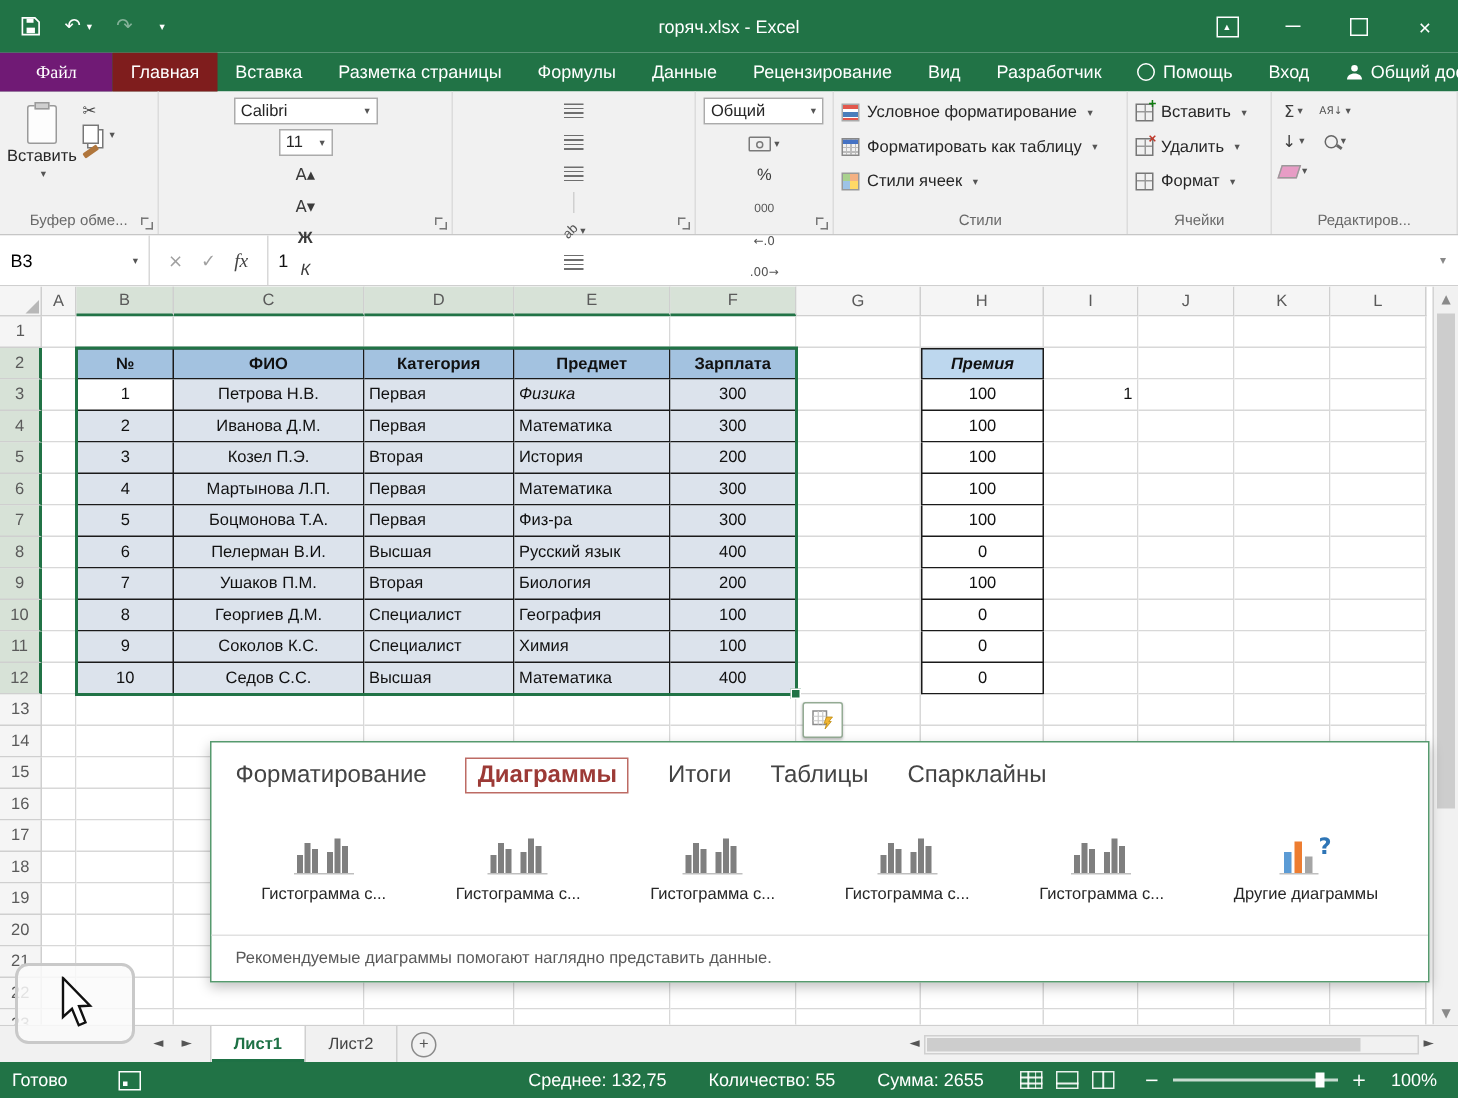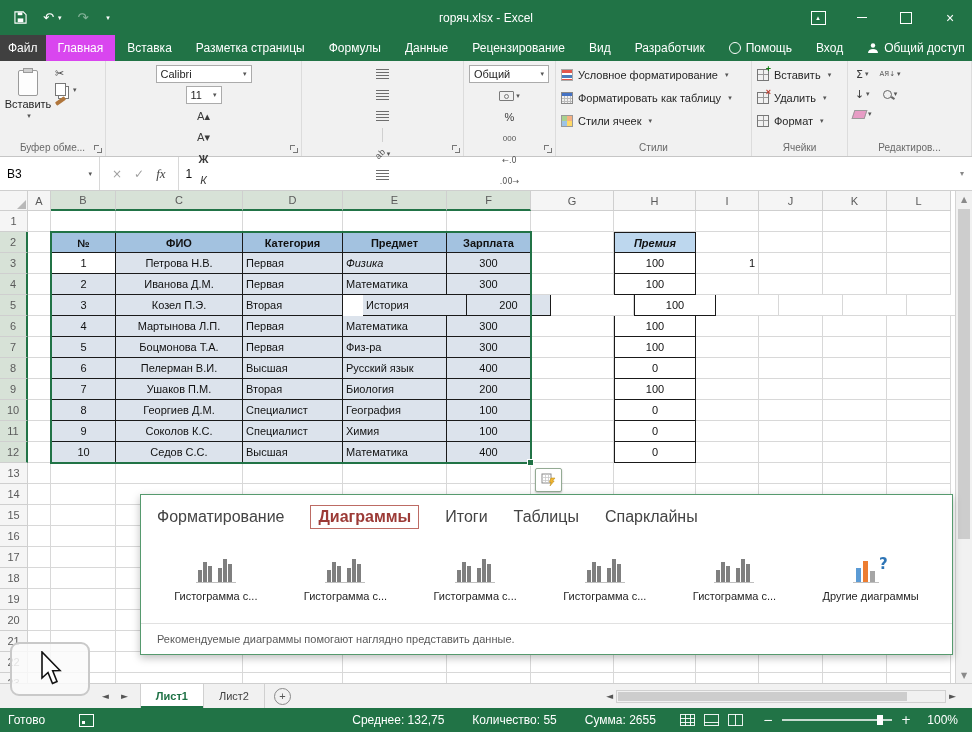--- a/index.html
+++ b/index.html
@@ -14,22 +14,22 @@
   .qat .caret{color:#fff;}
   .title{position:absolute;left:50%;transform:translateX(-50%);font-size:12px;white-space:nowrap;}
   .win-controls{margin-left:auto;display:flex;align-items:center;height:100%;}
   .wbtn{width:44px;height:100%;display:flex;align-items:center;justify-content:center;font-size:14px;color:#fff;}
   .rdo{width:13px;height:12px;border:1px solid #fff;display:flex;align-items:center;justify-content:center;font-size:7px;}
   .minbar{width:10px;height:1px;background:#fff;display:inline-block;}
   .maxbox{width:10px;height:10px;border:1px solid #fff;display:inline-block;}
   
   .tabbar{height:26px;background:#217346;display:flex;align-items:stretch;color:#fff;}
   .rtab{padding:0 12px;display:flex;gap:5px;align-items:center;font-size:12px;white-space:nowrap;}
-  .rtab.file{background:#404040;padding:0 8px;}
-  .rtab.active{background:#d946ef;}
+  .rtab.file{background:#701a75;padding:0 24px;font-family:Liberation Serif, serif;}
+  .rtab.active{background:#7f1d1d;}
   .rtab.right{margin-left:auto;}
   .ring{width:10px;height:10px;border:1.5px solid #fff;border-radius:50%;display:inline-block;}
   
   .ribbon{height:95px;background:#f1f1f1;border-bottom:1px solid #c6c6c6;display:flex;color:#262626;}
   .rgroup{position:relative;border-right:1px solid #dcdcdc;display:flex;flex-direction:column;box-sizing:border-box;flex:none;}
   .rg-content{flex:1;display:flex;padding:4px 5px 0;gap:4px;}
   .rg-content.col{flex-direction:column;gap:4px;}
   .rg-label{height:15px;font-size:10px;color:#696969;text-align:center;line-height:14px;white-space:nowrap;overflow:hidden;}
   .launcher{position:absolute;right:3px;bottom:3px;width:8px;height:8px;}
   .launcher:before{content:"";position:absolute;left:0;top:0;width:4px;height:4px;border-left:1px solid #777;border-top:1px solid #777;}
@@ -536,21 +536,21 @@
           <div class="cell" style="width: 64px;"></div>
           <div class="cell" style="width: 64px;"></div>
           <div class="cell" style="width: 64px;"></div>
         </div>
         <div class="grow">
           <div class="rowhdr sel">5</div>
           <div class="cell" style="width: 23px;"></div>
           <div class="cell sel ctr bdr bdr-l" style="width: 65px;">3</div>
           <div class="cell sel ctr bdr" style="width: 127px;">Козел П.Э.</div>
           <div class="cell sel  bdr" style="width: 100px;">Вторая</div>
-          <div class="cell sel  bdr" style="width: 104px; margin-left: 20px;">История</div>
+          <div class="cell sel  bdr" style="width: 104px;">История</div>
           <div class="cell sel ctr bdr" style="width: 84px;">200</div>
           <div class="cell" style="width: 83px;"></div>
           <div class="cell ctr bdr bdr-l" style="width: 82px;">100</div>
           <div class="cell" style="width: 63px;"></div>
           <div class="cell" style="width: 64px;"></div>
           <div class="cell" style="width: 64px;"></div>
           <div class="cell" style="width: 64px;"></div>
         </div>
         <div class="grow">
           <div class="rowhdr sel">6</div>

